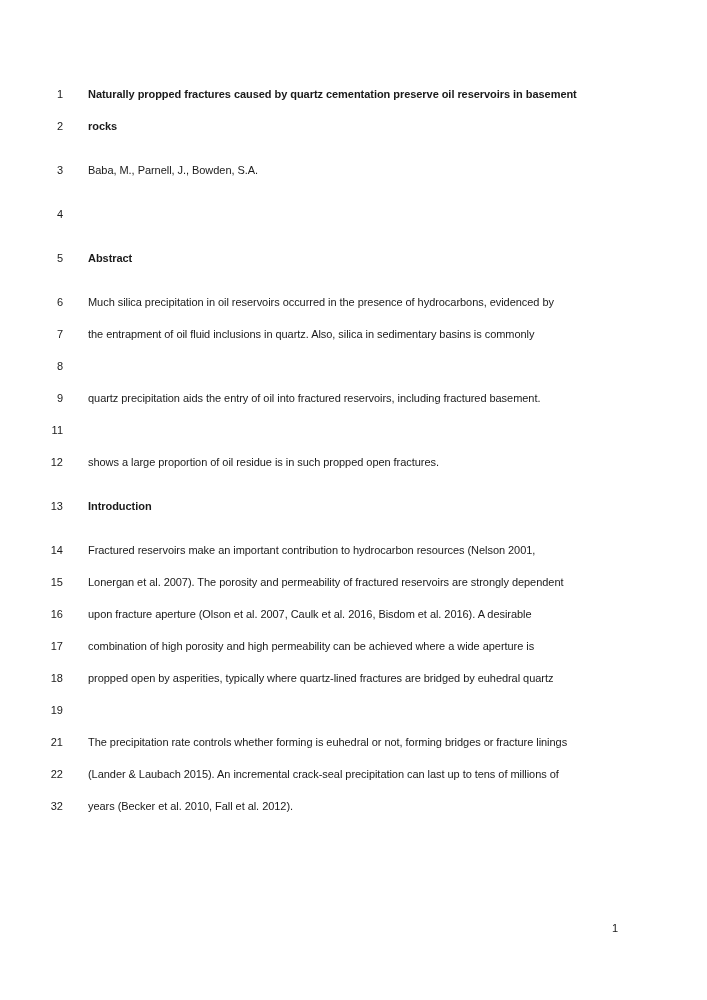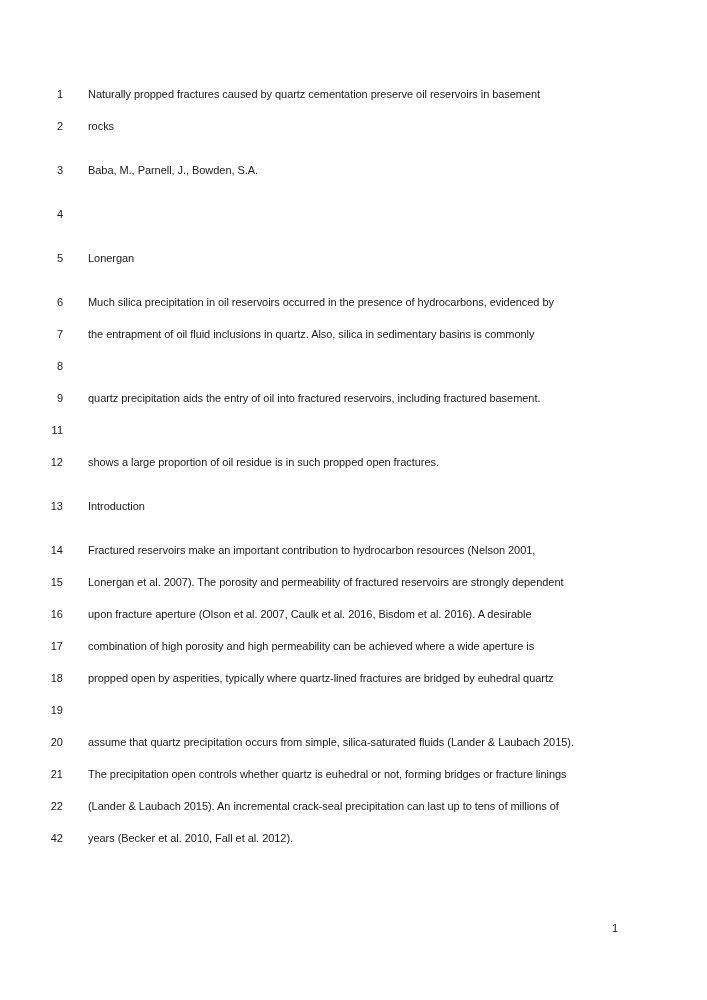--- a/index.html
+++ b/index.html
@@ -26,21 +26,21 @@
   .line-row {
     display: flex;
     height: 32px;
     align-items: center;
     white-space: nowrap;
   }
   .line-row.space-before {
     margin-top: 12px;
   }
   .line-row.bold .line-text {
-    font-weight: normal;
+    font-weight: bold;
   }
   .line-num {
     width: 63px;
     text-align: right;
     flex: 0 0 63px;
     letter-spacing: 0;
   }
   .line-text {
     padding-left: 25px;
     letter-spacing: -0.05px;
@@ -67,21 +67,21 @@
       </div>
       <div class="line-row space-before">
         <span class="line-num">3</span>
         <span class="line-text">Baba, M., Parnell, J., Bowden, S.A.</span>
       </div>
       <div class="line-row space-before">
         <span class="line-num">4</span>
       </div>
       <div class="line-row space-before bold">
         <span class="line-num">5</span>
-        <span class="line-text">Lonergan</span>
+        <span class="line-text">Abstract</span>
       </div>
       <div class="line-row space-before">
         <span class="line-num">6</span>
         <span class="line-text">Much silica precipitation in oil reservoirs occurred in the presence of hydrocarbons, evidenced by</span>
       </div>
       <div class="line-row">
         <span class="line-num">7</span>
         <span class="line-text">the entrapment of oil fluid inclusions in quartz. Also, silica in sedimentary basins is commonly</span>
       </div>
       <div class="line-row">
@@ -119,30 +119,26 @@
         <span class="line-text">combination of high porosity and high permeability can be achieved where a wide aperture is</span>
       </div>
       <div class="line-row">
         <span class="line-num">18</span>
         <span class="line-text">propped open by asperities, typically where quartz-lined fractures are bridged by euhedral quartz</span>
       </div>
       <div class="line-row">
         <span class="line-num">19</span>
       </div>
       <div class="line-row">
-        <span class="line-num">20</span>
-        <span class="line-text">assume that quartz precipitation occurs from simple, silica-saturated fluids (Lander &amp; Laubach 2015).</span>
-      </div>
-      <div class="line-row">
         <span class="line-num">21</span>
-        <span class="line-text">The precipitation open controls whether quartz is euhedral or not, forming bridges or fracture linings</span>
+        <span class="line-text">The precipitation rate controls whether forming is euhedral or not, forming bridges or fracture linings</span>
       </div>
       <div class="line-row">
         <span class="line-num">22</span>
         <span class="line-text">(Lander &amp; Laubach 2015). An incremental crack-seal precipitation can last up to tens of millions of</span>
       </div>
       <div class="line-row">
-        <span class="line-num">42</span>
+        <span class="line-num">32</span>
         <span class="line-text">years (Becker et al. 2010, Fall et al. 2012).</span>
       </div>
     </div>
   <div class="page-number">1</div>
 </div>
 
 </body></html>

